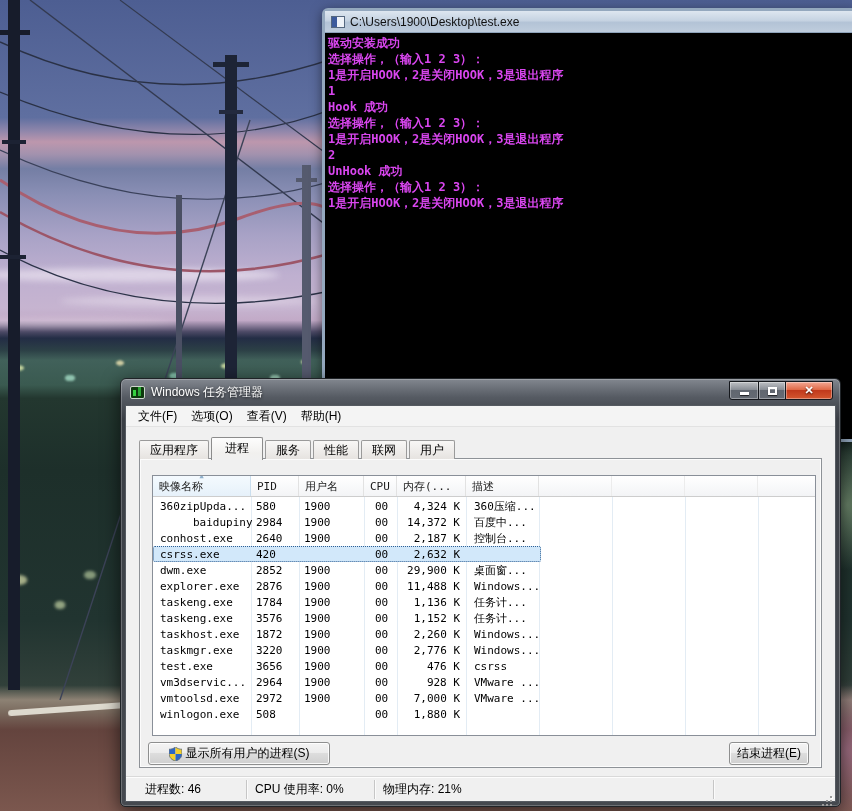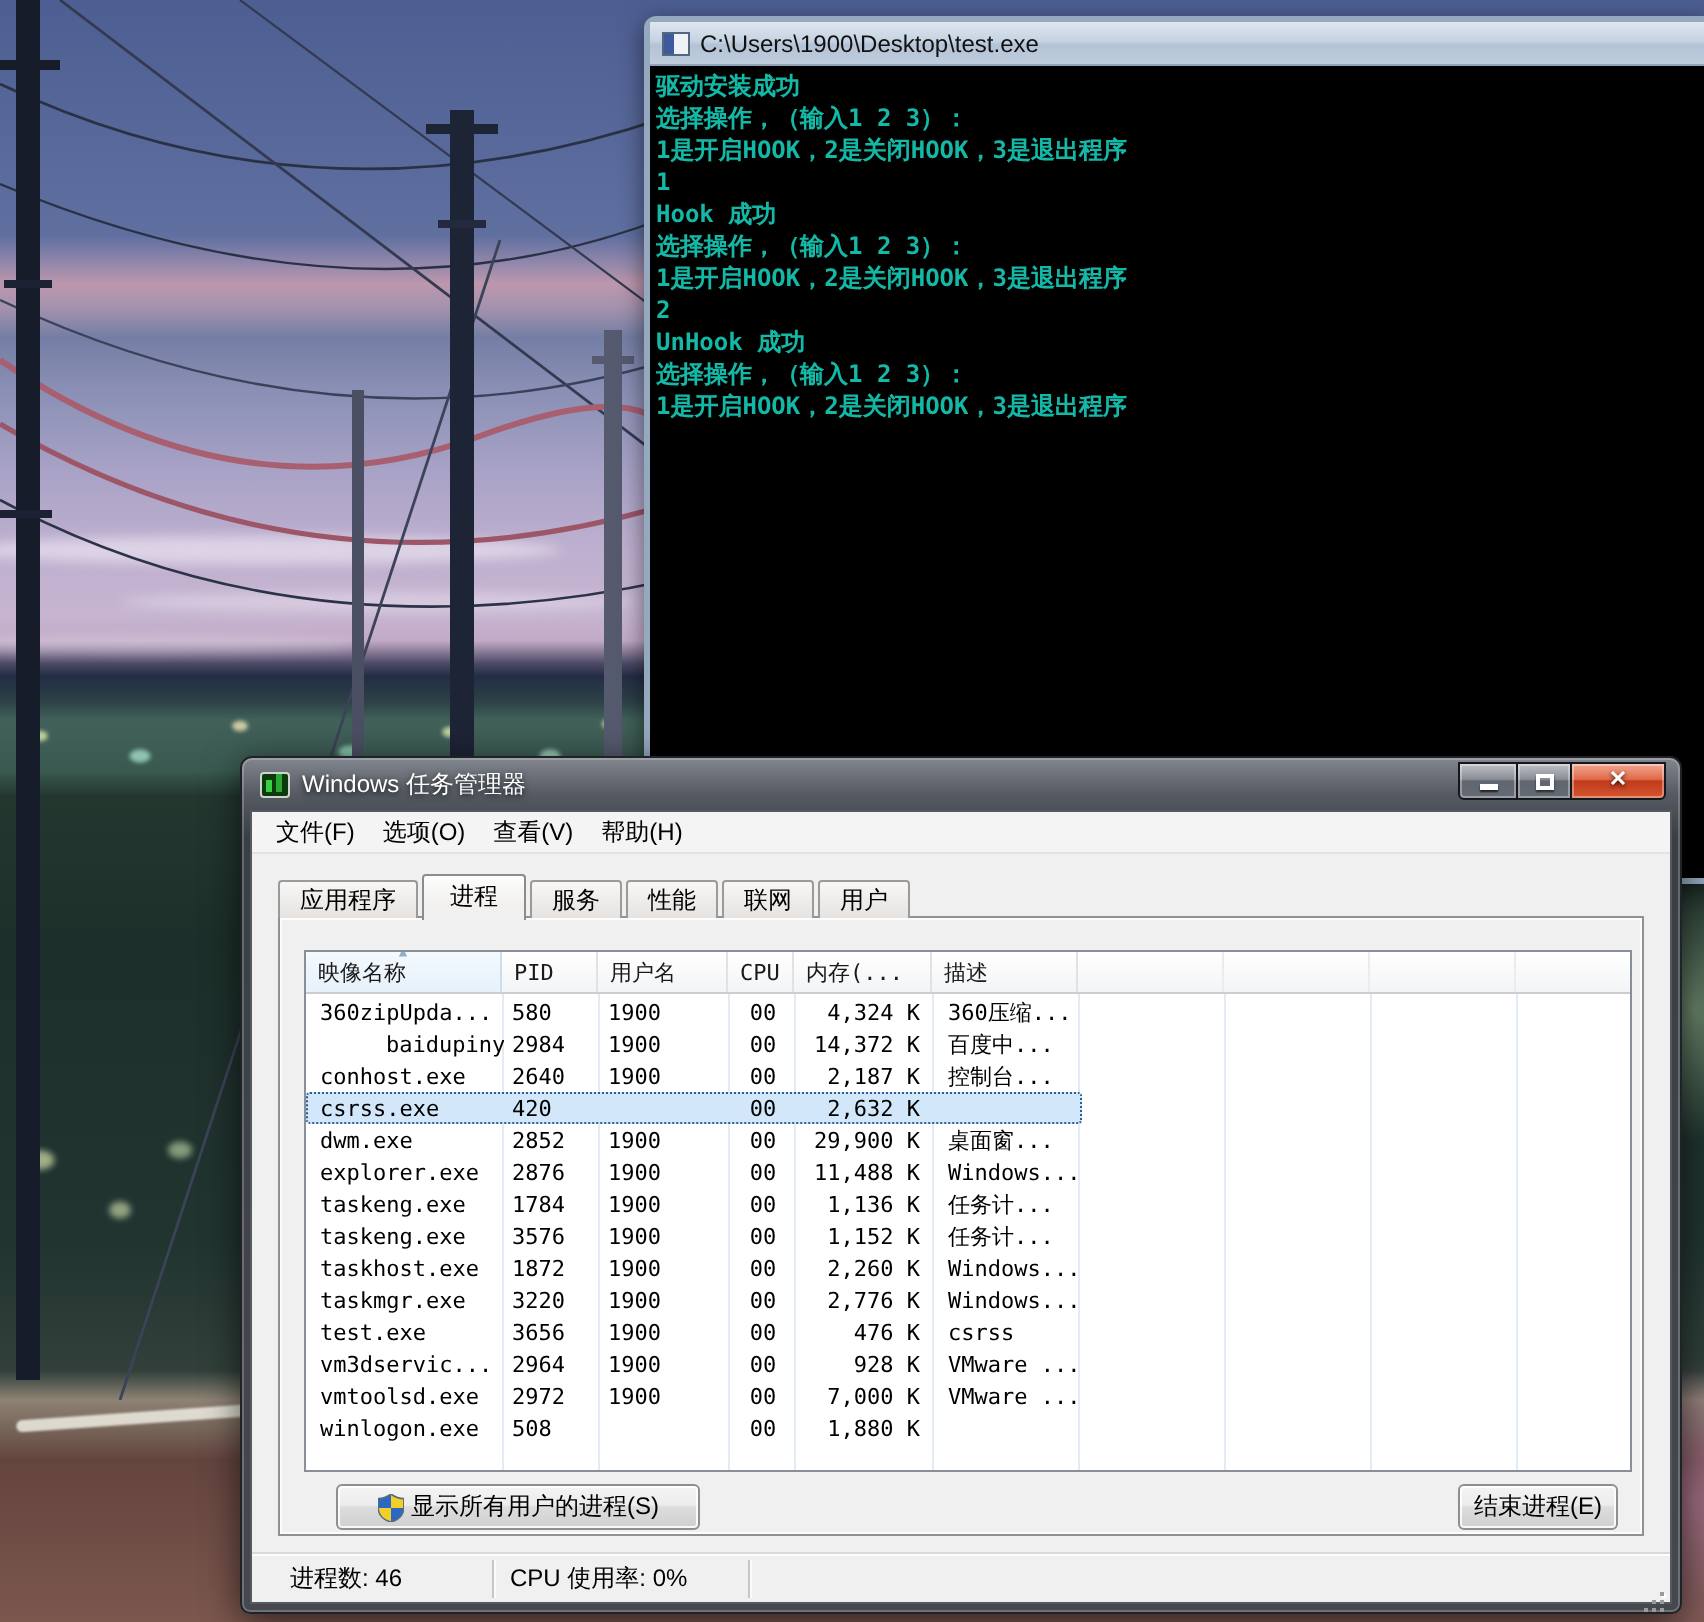--- a/index.html
+++ b/index.html
@@ -52,21 +52,21 @@
   .console-window { position:absolute; left:322px; top:8px; width:534px; height:434px; z-index:1;
     border:3px solid rgba(165,188,212,.9); border-right-color:rgba(185,205,228,.95);
     border-radius:6px 0 0 0; box-shadow:0 3px 12px rgba(0,0,0,.5); background:#000; }
   .console-titlebar { height:22px; display:flex; align-items:center; padding:0 6px;
     background:linear-gradient(180deg,#dde6f0 0%, #c6d3e2 45%, #b3c3d6 55%, #bfcddd 100%);
     border-bottom:1px solid #8fa3ba; }
   .console-icon { width:14px; height:12px; margin-right:5px; border:1px solid #55677f; background:#eef2f8; position:relative; flex:0 0 auto; }
   .console-icon::before { content:""; position:absolute; left:0; top:0; width:5px; height:10px; background:#3c5a9c; }
   .console-title { font-size:12px; color:#111; white-space:nowrap; overflow:hidden; }
   .console-body { position:absolute; left:0; top:22px; right:0; bottom:0; background:#000; padding:2px 0 0 3px; overflow:hidden; }
-  .cline { font-family:"DejaVu Sans Mono", monospace; font-weight:bold; font-size:12px; line-height:16px; color:#14b8a6; white-space:pre; }
+  .cline { font-family:"DejaVu Sans Mono", monospace; font-weight:bold; font-size:12px; line-height:16px; color:#d946ef; white-space:pre; }
 
   
   .tm-window { position:absolute; left:120px; top:378px; width:721px; height:429px; z-index:2;
     background:linear-gradient(180deg,#82878f 0%, #565b63 18px, #3a3e45 40px, #45494f 100%);
     border:1px solid #1f2327; border-radius:6px 6px 5px 5px;
     box-shadow:0 4px 18px rgba(0,0,0,.6), inset 0 0 0 1px rgba(255,255,255,.22); }
   .tm-titlebar { position:relative; height:26px; display:flex; align-items:center; padding:0 9px; }
   .tm-app-icon { width:15px; height:13px; margin-right:6px; flex:0 0 auto; position:relative;
     background:#0d3a0d; border:1px solid #cdd6cd; border-radius:2px; }
   .tm-app-icon::before { content:""; position:absolute; left:2px; bottom:2px; width:3px; height:6px; background:#35d13f; }
@@ -111,21 +111,21 @@
   .tr { display:flex; align-items:center; height:16px; width:388px; border:1px dotted transparent; border-radius:2px; cursor:default; }
   .tr.selected { background:#d2e8fa; border-color:#2e5f94; }
   .td { font-family:"DejaVu Sans Mono", monospace; font-size:11px; color:#000; white-space:nowrap; overflow:hidden; padding-left:4px; }
   .td.c0 { padding-left:6px; }
   .td.c3 { text-align:center; padding-left:0; }
   .td.c4 { text-align:right; padding-right:7px; padding-left:0; }
   .td.c5 { padding-left:7px; }
   .tm-gridlines { position:absolute; left:0; top:21px; right:0; bottom:0; z-index:0; pointer-events:none; }
   .gline { position:absolute; top:0; bottom:0; width:1px; background:#e3ecf4; }
 
-  .tm-btnrow { position:absolute; left:28px; right:8px; top:283px; height:24px; }
+  .tm-btnrow { position:absolute; left:8px; right:8px; top:283px; height:24px; }
   .win-btn { position:absolute; height:23px; border:1px solid #8e8f8f; border-radius:3px;
     background:linear-gradient(180deg,#f4f4f4 0%, #ececec 45%, #dddddd 50%, #cfcfcf 100%);
     font-size:12px; color:#000; display:flex; align-items:center; justify-content:center;
     box-shadow:inset 0 0 0 1px rgba(255,255,255,.85); cursor:default; font-family:"Liberation Sans", sans-serif; }
   .btn-show-all { left:0; width:182px; }
   .btn-end { right:4px; width:80px; }
   .shield { margin-right:4px; flex:0 0 auto; }
 
   .tm-statusbar { height:25px; background:#f0f0f0; border-top:1px solid #d9d9d9;
     box-shadow:inset 0 1px 0 #fdfdfd; display:flex; align-items:center; position:relative; }
@@ -400,19 +400,20 @@
             </div>
             <div class="win-btn btn-end">
               <span>结束进程(E)</span>
             </div>
           </div>
         </div>
       </div>
       <div class="tm-statusbar">
         <span class="sb-sec sb-1">进程数: 46</span>
         <span class="sb-sec sb-2">CPU 使用率: 0%</span>
+        <span class="sb-sec sb-3">物理内存: 21%</span>
         <span class="sb-sec sb-rest"></span>
         <span class="grip"></span>
       </div>
     </div>
   </div>
 
 </div>
 
 </body></html>

